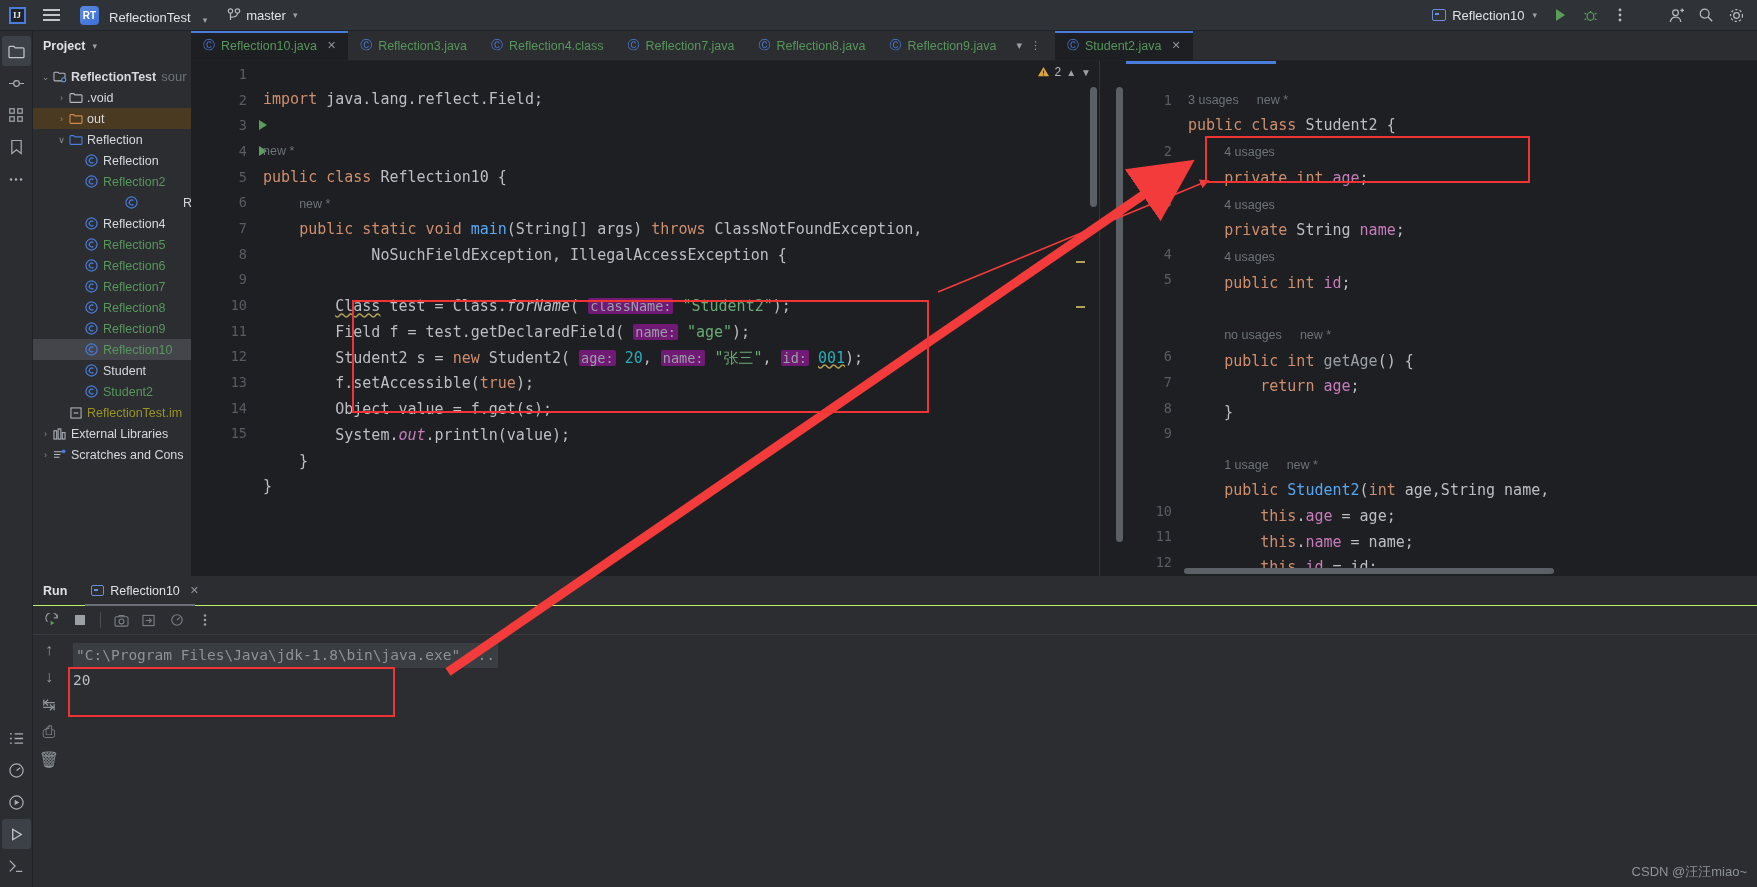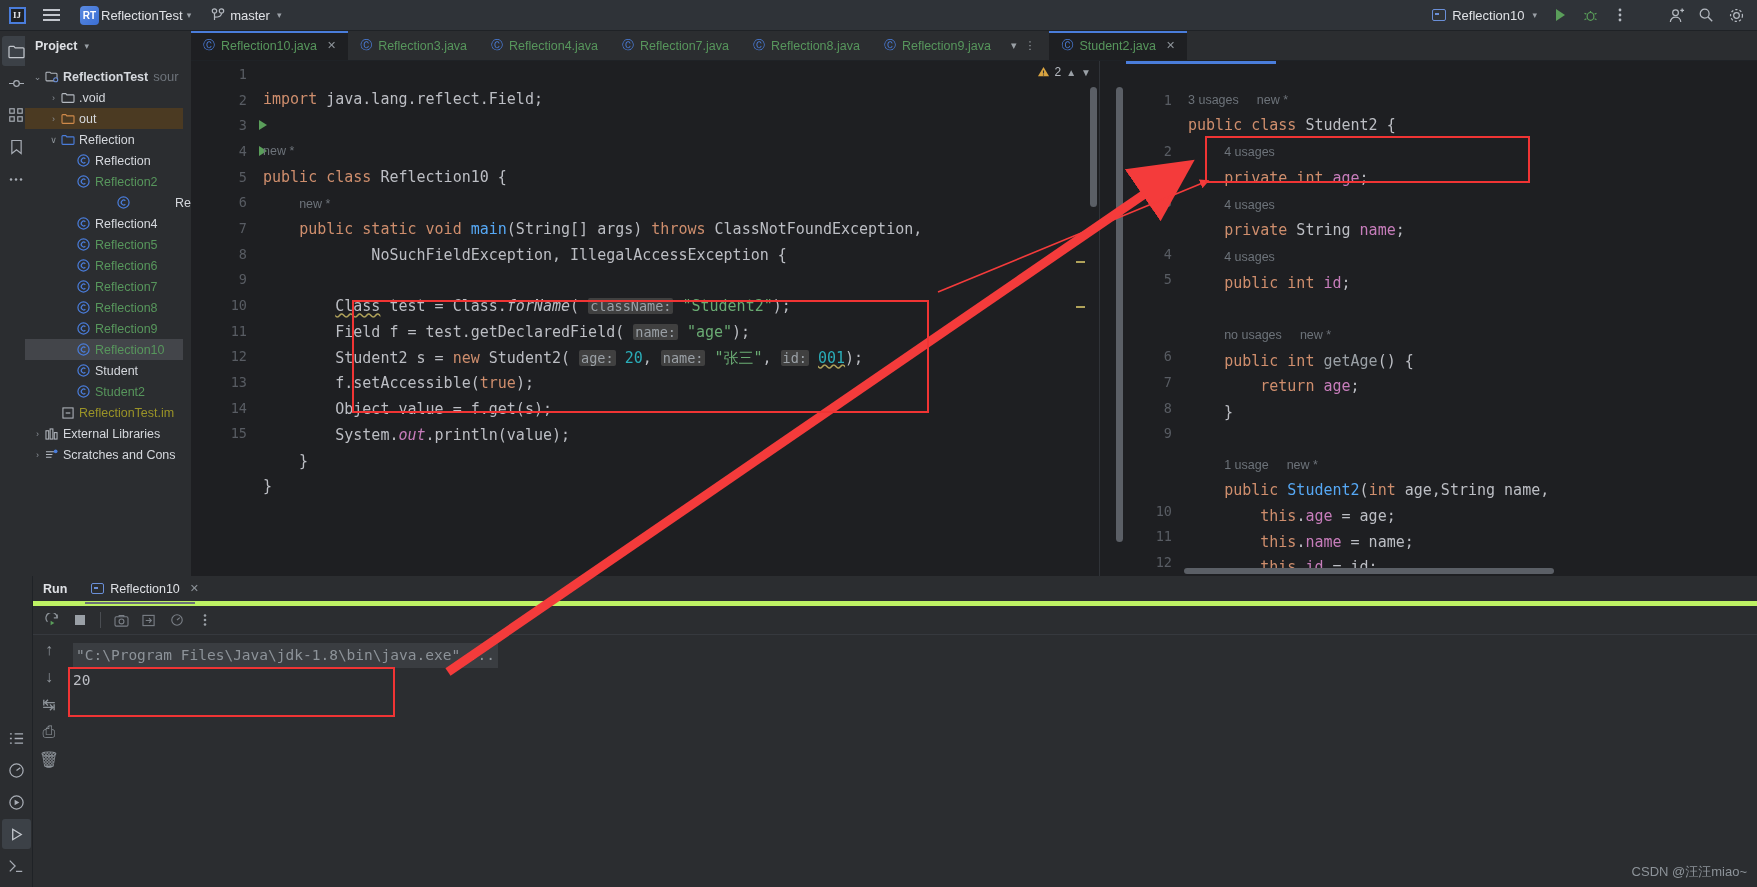--- a/index.html
+++ b/index.html
@@ -26,21 +26,21 @@
   .ij-logo {
     width: 17px; height: 17px; border: 2px solid #4a7ddb;
     display: flex; align-items: center; justify-content: center;
     font-size: 9px; font-weight: bold; color: #e6e8ec;
     font-family: "Liberation Serif", serif;
     background: #1f2226;
   }
   .tb-burger { width: 30px; display:flex; flex-direction: column; gap: 3px; align-items:center; margin-left: 8px; cursor: pointer;}
   .tb-burger i { display:block; width: 17px; height: 2px; background: #c2c6cc; }
   .proj-chip {
-    display:flex; align-items:center; gap: 2px; margin-left: 14px; cursor:pointer;
+    display:flex; align-items:flex-end; gap: 10px; margin-left: 14px; cursor:pointer;
   }
   .proj-badge {
     width: 19px; height: 19px; border-radius: 4px;
     background: linear-gradient(135deg,#5a8ae0,#3b6fd4);
     color: #fff; font-size: 10px; font-weight: bold;
     display:flex; align-items:center; justify-content:center;
   }
   .proj-name { font-size: 13px; color: #dfe1e5; }
   .chev { color: #9aa0a6; font-size: 9px; margin-left:2px;}
   .branch-chip { display:flex; align-items:center; gap:5px; margin-left: 20px; cursor:pointer;}
@@ -62,21 +62,21 @@
     position:absolute; top:31px; left:0; width:33px; height:856px;
     background: #2b2d30; border-right: 1px solid #1f2226;
     display:flex; flex-direction:column; align-items:center; padding-top: 5px; gap: 2px;
   }
   .rail-ico { width: 29px; height: 30px; display:flex; align-items:center; justify-content:center; cursor:pointer; color:#a8adb5;}
   .rail-ico.sel { background:#3c4147; border-radius:3px; }
   .rail-bottom { margin-top:auto; display:flex; flex-direction:column; align-items:center; gap:2px; padding-bottom:6px;}
 
   
   .projpanel {
-    position:absolute; top:31px; left:25px; width:158px; height:545px;
+    position:absolute; top:31px; left:33px; width:158px; height:545px;
     background:#2b2d30;
   }
   .pp-header {
     height: 29px; display:flex; align-items:center; padding-left:10px; gap:5px;
   }
   .pp-title { font-size:12.5px; font-weight:bold; color:#dfe1e5; }
   .tree { padding-top: 6px; font-size: 12.5px; }
   .tnode {
     display:flex; align-items:center; height: 21px; white-space:nowrap;
     padding-left: 6px; cursor:pointer; position:relative;
@@ -121,21 +121,21 @@
     position:absolute; left:72px; top:0; right:0; bottom:0;
     font-family:"DejaVu Sans Mono", monospace; font-size:15px; line-height:25.7px;
     white-space:pre; color:#bcbec4;
   }
   .hint { color:#6d737a; font-size:12.5px; font-family:"Liberation Sans", sans-serif;}
   .kw { color:#cf8e6d; }
   .fn { color:#56a8f5; }
   .str { color:#6aab73; }
   .num { color:#2aacb8; }
   .fld { color:#c77dbb;text-align:center; }
-  .param { background:#404040; color:#9aa0a6; border-radius:2px; padding:0 2px; font-size:13.5px;}
+  .param { background:#701a75; color:#9aa0a6; border-radius:2px; padding:0 2px; font-size:13.5px;}
   .it { font-style: italic; }
   .wavy { text-decoration: underline wavy #b0a25a; text-decoration-skip-ink:none;}
 
   .warnbar {
     position:absolute; right:8px; top:4px; display:flex; align-items:center; gap:5px;
     font-size:12px; color:#b5bac1; z-index:5;
   }
   .scroll-v {
     position:absolute; right:2px; top:26px; width:7px; height:120px; border-radius:4px;
     background:#5b5f66;
@@ -149,21 +149,21 @@
   .hscroll-top-r { position:absolute; top:0px; left:26px; width:150px; height:3px; background:#4a7ddb;}
 
   
   .rgutter { position:absolute; left:26px; top:0; bottom:0; width:52px; color:#585c63;
     font-family:"DejaVu Sans Mono", monospace; font-size:13.5px;}
   .rcode { position:absolute; left:88px; top:0; right:0; bottom:0;
     font-family:"DejaVu Sans Mono", monospace; font-size:15px; line-height:25.7px; white-space:pre; color:#bcbec4;}
 
   
   .runpanel { position:absolute; left:33px; top:576px; width:1724px; height:311px; background:#2b2d30;}
-  .run-head { height:30px; display:flex; align-items:center; gap:0px; padding-left:10px; border-bottom:5px solid #bef264;}
+  .run-head { height:30px; display:flex; align-items:center; gap:0px; padding-left:10px; border-bottom:1px solid #bef264;}
   .run-title { font-size:12.5px; font-weight:bold; color:#dfe1e5; margin-right:18px;}
   .run-tab { display:flex; align-items:center; gap:6px; font-size:12.5px; color:#dfe1e5; position:relative; height:30px; padding:0 6px; cursor:pointer;}
   .run-tab:after{content:"";position:absolute;left:0;right:10px;bottom:0;height:2px;background:#6b7078;}
   .rt-icon { width:13px;height:11px;border:1px solid #6a8fd8;border-radius:2px; position:relative;}
   .rt-icon:after{content:"";position:absolute;left:2px;top:3px;width:4px;height:2px;background:#6a8fd8;}
   .run-toolbar { height:29px; display:flex; align-items:center; gap:2px; padding-left:6px; border-bottom:1px solid #36393e;}
   .rtb { width:26px;height:24px;display:flex;align-items:center;justify-content:center;cursor:pointer;color:#9aa0a6;}
   .sep { width:1px;height:16px;background:#4a4d52;margin:0 5px;}
   .console { position:relative; display:flex; height:252px;}
   .console-rail { width:32px; display:flex;flex-direction:column;align-items:center;padding-top:6px;gap:9px; color:#8d9399;}
@@ -520,21 +520,21 @@
             <span class="cico">Ⓒ</span>
             <span>Reflection10.java</span>
             <span class="xclose">✕</span>
           </div>
           <div class="etab">
             <span class="cico">Ⓒ</span>
             <span>Reflection3.java</span>
           </div>
           <div class="etab">
             <span class="cico">Ⓒ</span>
-            <span>Reflection4.java</span>
+            <span>Reflection4.class</span>
           </div>
           <div class="etab">
             <span class="cico">Ⓒ</span>
             <span>Reflection7.java</span>
           </div>
           <div class="etab">
             <span class="cico">Ⓒ</span>
             <span>Reflection8.java</span>
           </div>
           <div class="etab">

